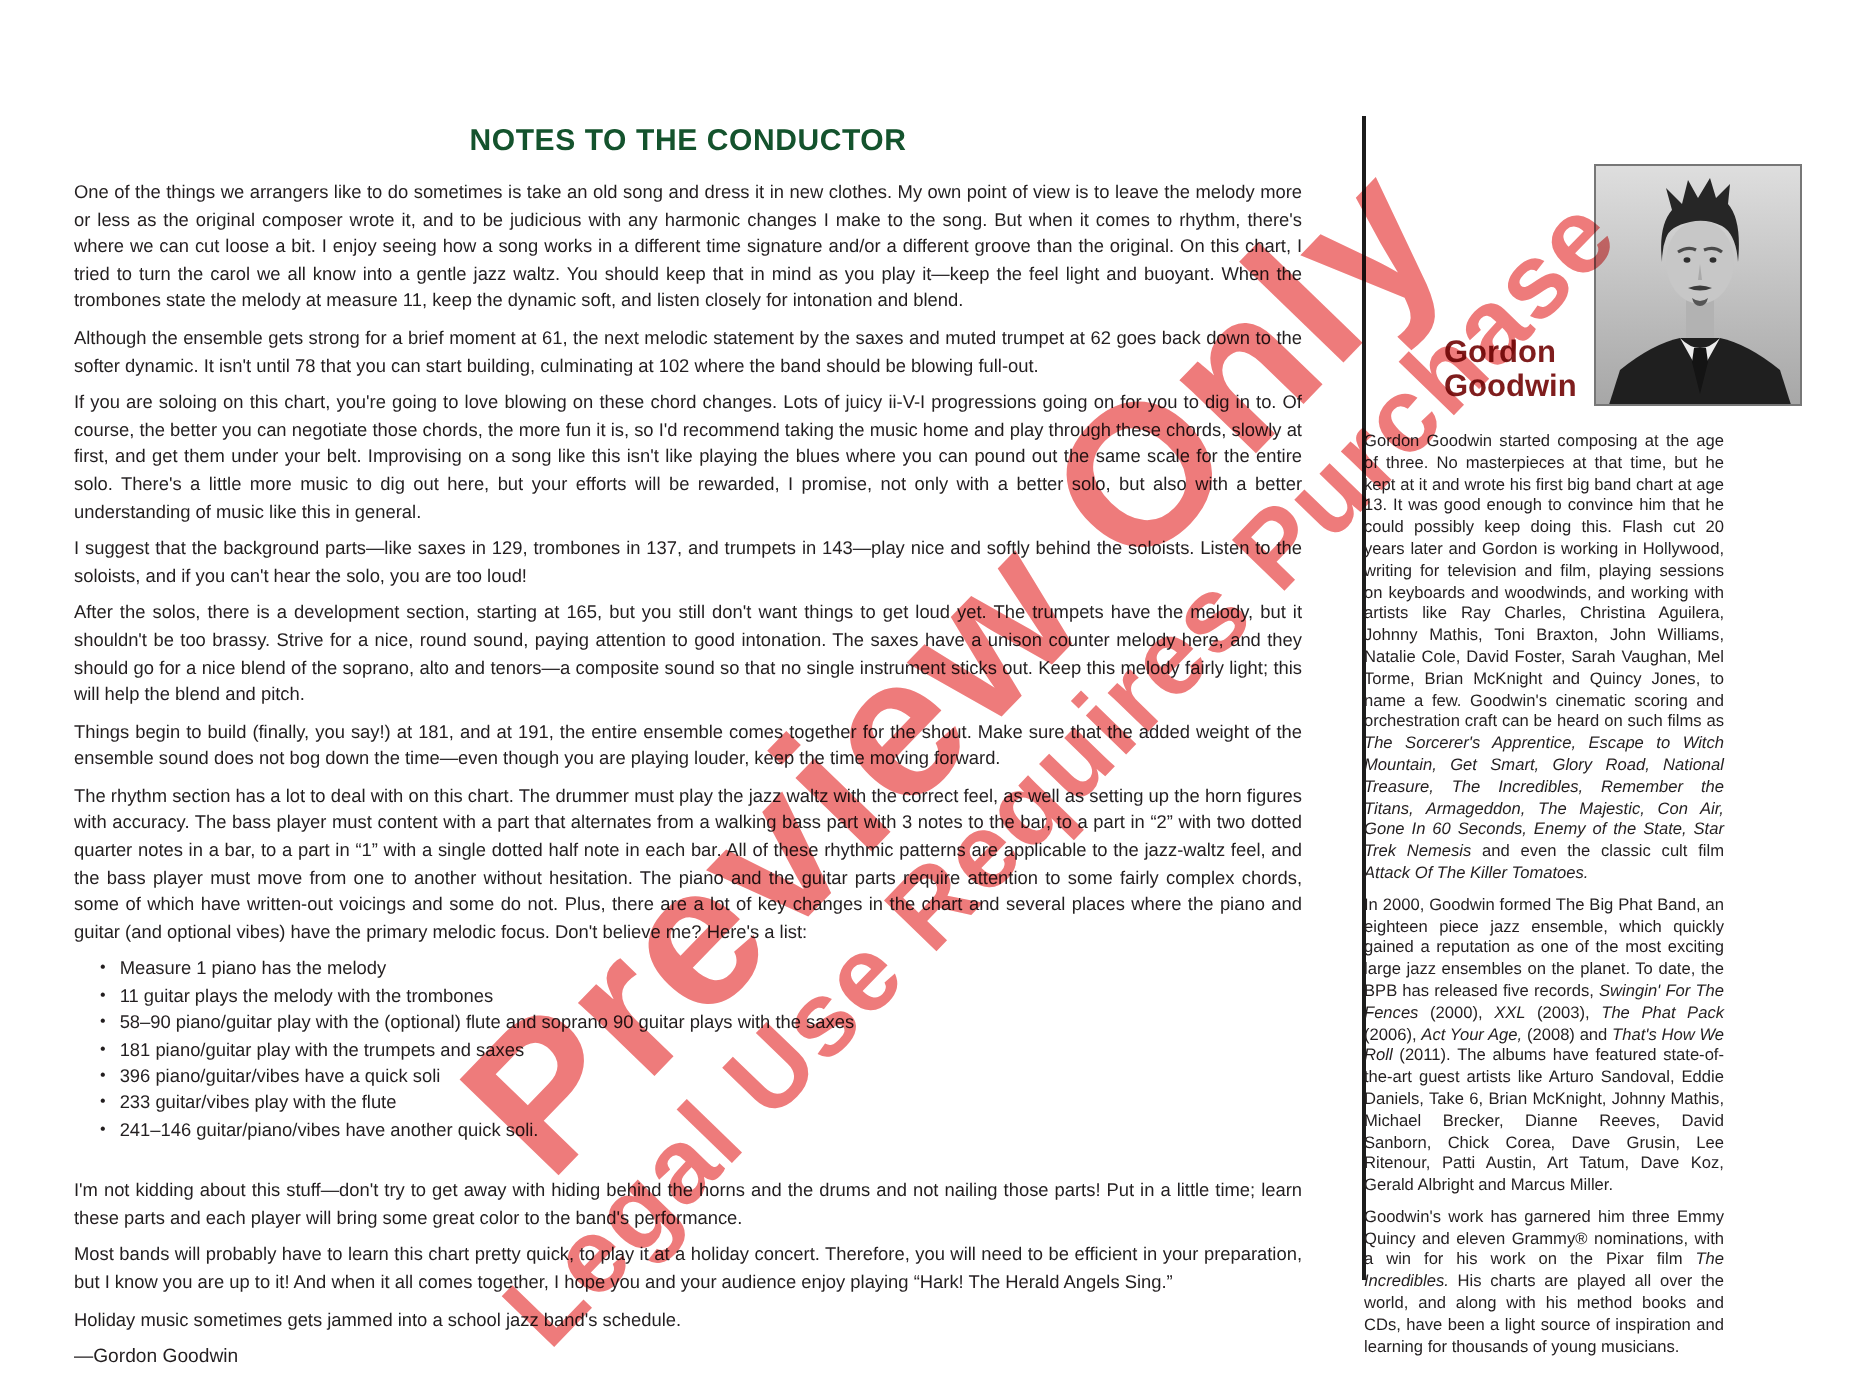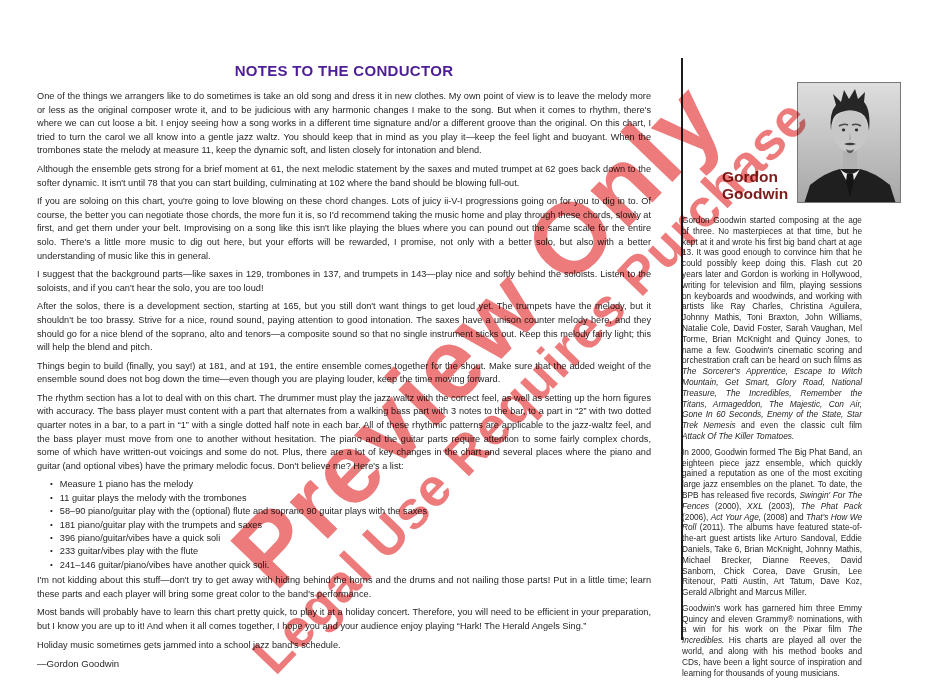--- a/index.html
+++ b/index.html
@@ -5,24 +5,24 @@
   * { box-sizing: border-box; margin: 0; padding: 0; }
   html,body { background:#ffffff; }
   body { width:933px; height:700px; position:relative; overflow:hidden;
          font-family:"Liberation Sans", sans-serif; color:#231f20; }
 
   .page { position:absolute; inset:0; background:#ffffff; }
 
   
   .main-col { position:absolute; left:37px; top:62px; width:614px; }
   .page-title { text-align:center; font-size:15px; font-weight:bold;
-                letter-spacing:.3px; color:#4c1d95; margin-bottom:11px; }
+                letter-spacing:.3px; color:#14532d; margin-bottom:11px; }
   .para { font-size:9.2px; line-height:13.6px; text-align:justify;
           margin-bottom:5px; }
-  .bullet-list { list-style:none; margin:1px 0 2px 0; padding-left:13px; }
+  .bullet-list { list-style:none; margin:1px 0 17px 0; padding-left:13px; }
   .bullet-list li { font-size:9.2px; line-height:13.4px; }
   .bullet-list li::before { content:"•"; margin-right:7px; font-size:8px;
                             position:relative; top:-1px; }
   .signature { font-size:9.6px; margin-top:6px; padding-right:2px; }
 
   
   .divider { position:absolute; left:681px; top:58px; width:1.5px; height:582px;
              background:#1c1c1c; }
   .photo { position:absolute; left:797px; top:82px; width:104px; height:121px;
            border:1px solid #777; overflow:hidden; }

